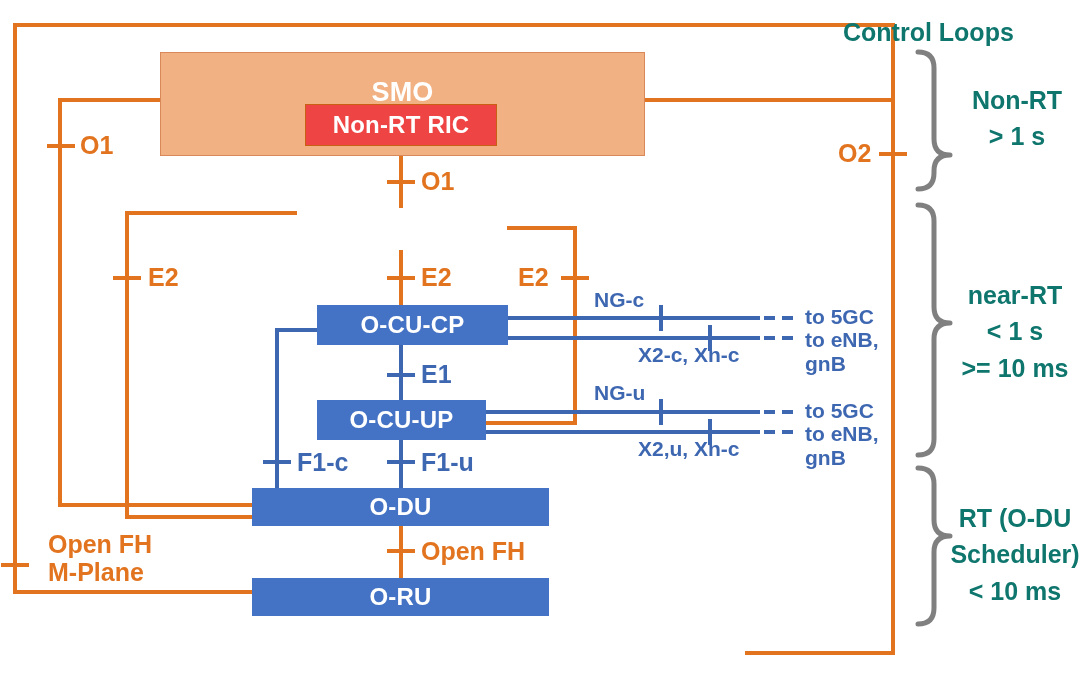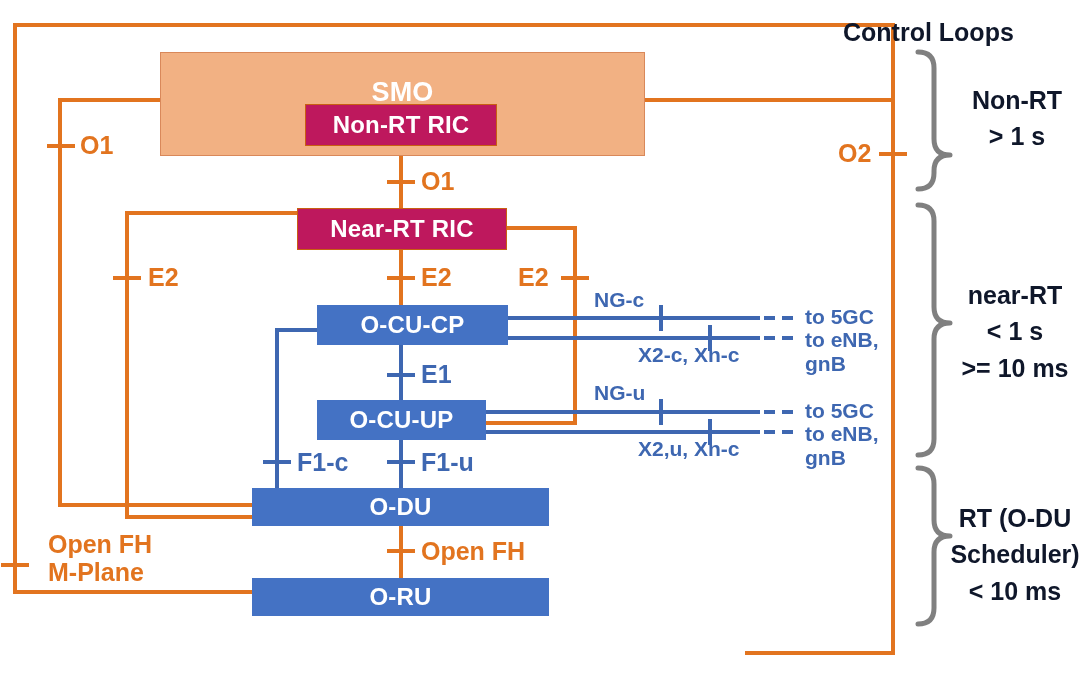--- a/index.html
+++ b/index.html
@@ -5,27 +5,27 @@
   html,body{margin:0;padding:0;background:#ffffff;}
   body{width:1088px;height:695px;overflow:hidden;
        font-family:"Liberation Sans","DejaVu Sans",sans-serif;}
   #stage{position:relative;width:1088px;height:695px;background:#fff;}
   svg#wires{position:absolute;left:0;top:0;width:1088px;height:695px;}
 
   .node{position:absolute;box-sizing:border-box;display:flex;
         align-items:center;justify-content:center;
         color:#ffffff;font-weight:bold;letter-spacing:.2px;}
   .peach{background:#F2B183;border:1px solid #D9885A;}
-  .orange{background:#be185d;border:1px solid #C95F12;}
+  .orange{background:#ef4444;border:1px solid #C95F12;}
   .blue{background:#4472C4;}
 
   .lbl{position:absolute;font-weight:bold;white-space:pre;line-height:1.12;}
   .lbl-or{color:#E2741F;}
   .lbl-bl{color:#3E67B1;}
-  .lbl-gy{color:#0f172a;}
+  .lbl-gy{color:#0f766e;}
   .ctr{text-align:center;}
 </style>
 </head>
 <body>
 
 <div id="stage">
 
   <svg id="wires" viewBox="0 0 1088 695" preserveAspectRatio="none">
     <g fill="none" stroke="#E2741F" stroke-width="4" stroke-linecap="butt">
 
@@ -102,23 +102,20 @@
 
   <div class="node peach" style="left:160px;top:52px;width:485px;height:104px;
               align-items:flex-start;padding-top:24px;font-size:27px;">
     <span>SMO</span>
   </div>
 
   <div class="node orange" style="left:305px;top:104px;width:192px;height:42px;font-size:24px;">
     <span>Non-RT RIC</span>
   </div>
 
-  <div class="node orange" style="left:297px;top:208px;width:210px;height:42px;font-size:24px;">
-    <span>Near-RT RIC</span>
-  </div>
 
   <div class="node blue" style="left:317px;top:305px;width:191px;height:40px;font-size:24px;">
     <span>O-CU-CP</span>
   </div>
 
   <div class="node blue" style="left:317px;top:400px;width:169px;height:40px;font-size:24px;">
     <span>O-CU-UP</span>
   </div>
 
   <div class="node blue" style="left:252px;top:488px;width:297px;height:38px;font-size:24px;">

